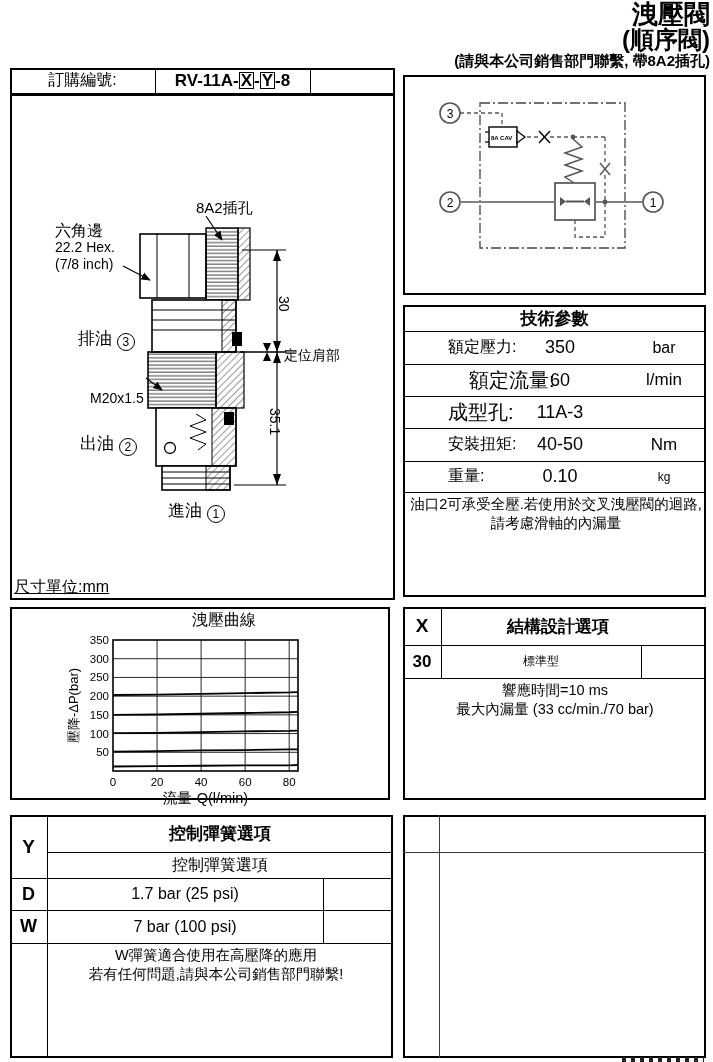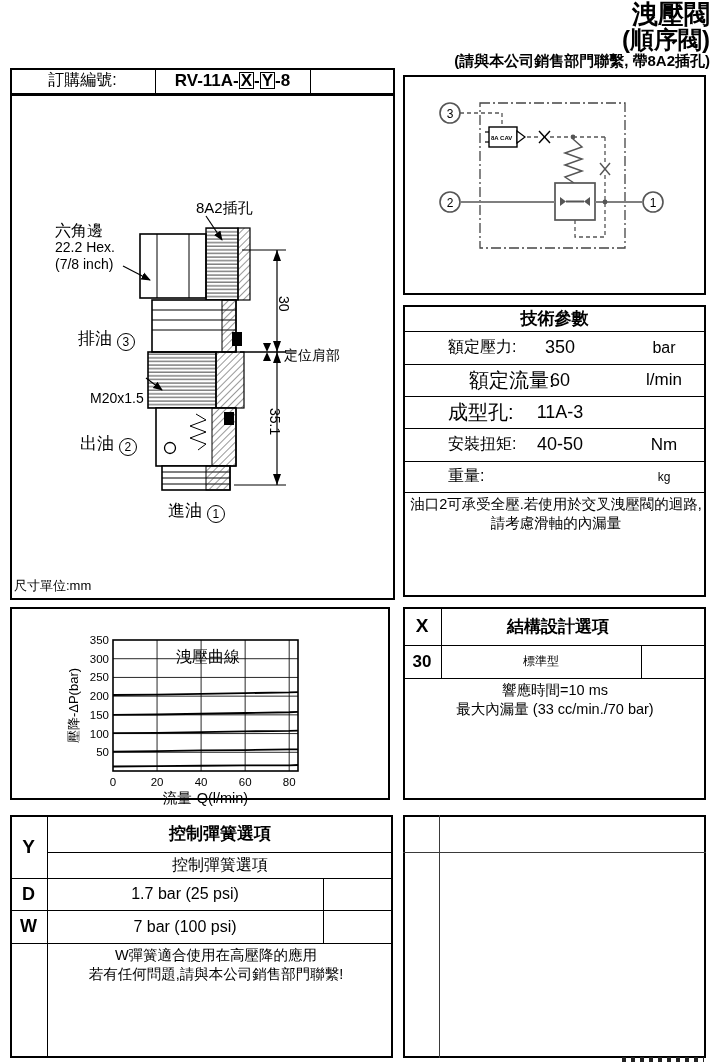--- a/index.html
+++ b/index.html
@@ -127,21 +127,21 @@
     <span>出油</span>
     <span class="cnum">2</span>
   </div>
   <div class="abs" style="left:168px; top:499px; font-size:17px;">
     <span>進油</span>
     <span class="cnum">1</span>
   </div>
   <div class="abs" style="left:284px; top:347px; font-size:14px;">定位肩部</div>
   <div class="dimrot" style="left:292px; top:296px;">30</div>
   <div class="dimrot" style="left:283px; top:408px;">35.1</div>
-  <div class="abs" style="left:14px; top:577px; font-size:13px;">尺寸單位:mm</div>
+  <div class="abs" style="left:14px; top:577px; font-size:16px;text-decoration:underline;">尺寸單位:mm</div>
 
   <div class="box" style="left:403px; top:75px; width:303px; height:220px;"></div>
   <svg style="left:403px; top:75px;" width="303" height="220" viewBox="0 0 303 220">
     <rect x="77" y="28" width="145" height="145" fill="none" stroke="#444" stroke-width="1.3" stroke-dasharray="10 3 2 3"></rect>
 
     <circle cx="47" cy="38" r="10" fill="#fff" stroke="#555" stroke-width="1.6"></circle>
     <text x="47" y="42.5" font-size="12" text-anchor="middle" fill="#333">3</text>
     <polyline points="57,38 99,38 99,50" fill="none" stroke="#555" stroke-width="1.3" stroke-dasharray="4 3"></polyline>
 
     <rect x="86" y="52" width="28" height="20" fill="#fff" stroke="#000" stroke-width="1.4"></rect>
@@ -199,29 +199,30 @@
 
   <div class="abs lft" style="left:409px; top:396px; width:140px; height:32px; font-size:20px;">成型孔:</div>
   <div class="abs ctr" style="left:465px; top:396px; width:190px; height:32px; font-size:18px;">11A-3</div>
   <div class="abs ctr" style="left:628px; top:396px; width:72px;  height:32px; font-size:17px;"></div>
 
   <div class="abs lft" style="left:409px; top:428px; width:140px; height:33px; font-size:16px;">安裝扭矩:</div>
   <div class="abs ctr" style="left:465px; top:428px; width:190px; height:33px; font-size:18px;">40-50</div>
   <div class="abs ctr" style="left:628px; top:428px; width:72px;  height:33px; font-size:17px;">Nm</div>
 
   <div class="abs lft" style="left:409px; top:461px; width:140px; height:31px; font-size:16px;">重量:</div>
+  <div class="abs ctr" style="left:465px; top:461px; width:190px; height:31px; font-size:18px;">0.10</div>
   <div class="abs ctr" style="left:628px; top:461px; width:72px;  height:31px; font-size:12px;">kg</div>
 
   <div class="abs note" style="left:408px; top:495px; width:296px;">
     <div>油口2可承受全壓.若使用於交叉洩壓閥的迴路,</div>
     <div>請考慮滑軸的內漏量</div>
   </div>
 
   <div class="box" style="left:10px; top:607px; width:380px; height:193px;"></div>
-  <div class="abs ctr" style="left:0; top:610px; width:416px; height:20px; font-size:16px;margin-top:37px;">洩壓曲線</div>
+  <div class="abs ctr" style="left:16px; top:610px; width:416px; height:20px; font-size:16px;">洩壓曲線</div>
   <svg id="curve-svg" style="left:10px; top:607px;" width="380" height="193" viewBox="0 0 380 193">
       <line x1="103" y1="145.28571428571428" x2="288" y2="145.28571428571428" stroke="#111" stroke-width="0.9"></line>
       <text x="99" y="149.28571428571428" text-anchor="end" font-size="11.5">50</text>
       <line x1="103" y1="126.57142857142857" x2="288" y2="126.57142857142857" stroke="#111" stroke-width="0.9"></line>
       <text x="99" y="130.57142857142856" text-anchor="end" font-size="11.5">100</text>
       <line x1="103" y1="107.85714285714286" x2="288" y2="107.85714285714286" stroke="#111" stroke-width="0.9"></line>
       <text x="99" y="111.85714285714286" text-anchor="end" font-size="11.5">150</text>
       <line x1="103" y1="89.14285714285714" x2="288" y2="89.14285714285714" stroke="#111" stroke-width="0.9"></line>
       <text x="99" y="93.14285714285714" text-anchor="end" font-size="11.5">200</text>
       <line x1="103" y1="70.42857142857143" x2="288" y2="70.42857142857143" stroke="#111" stroke-width="0.9"></line>

